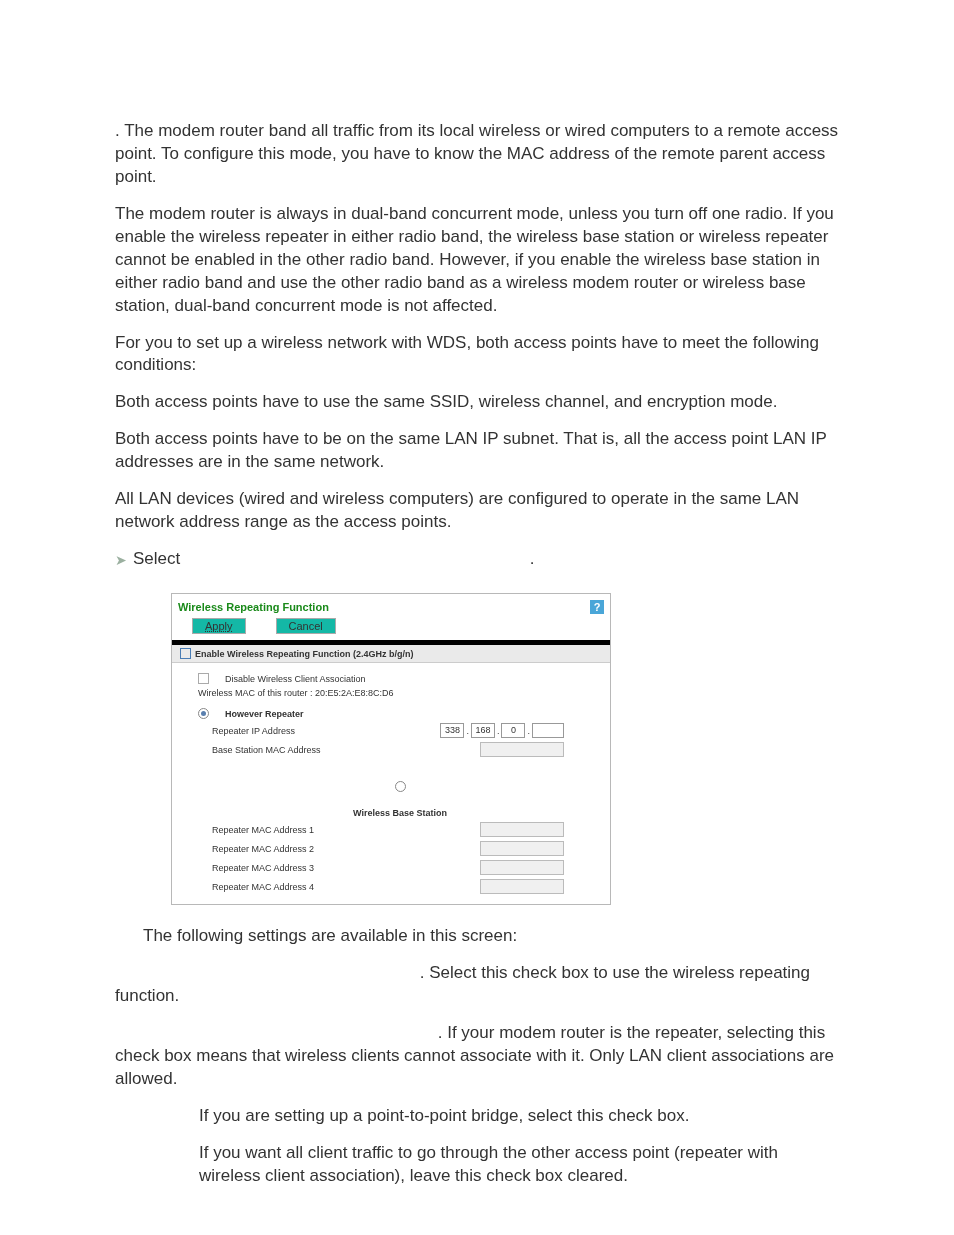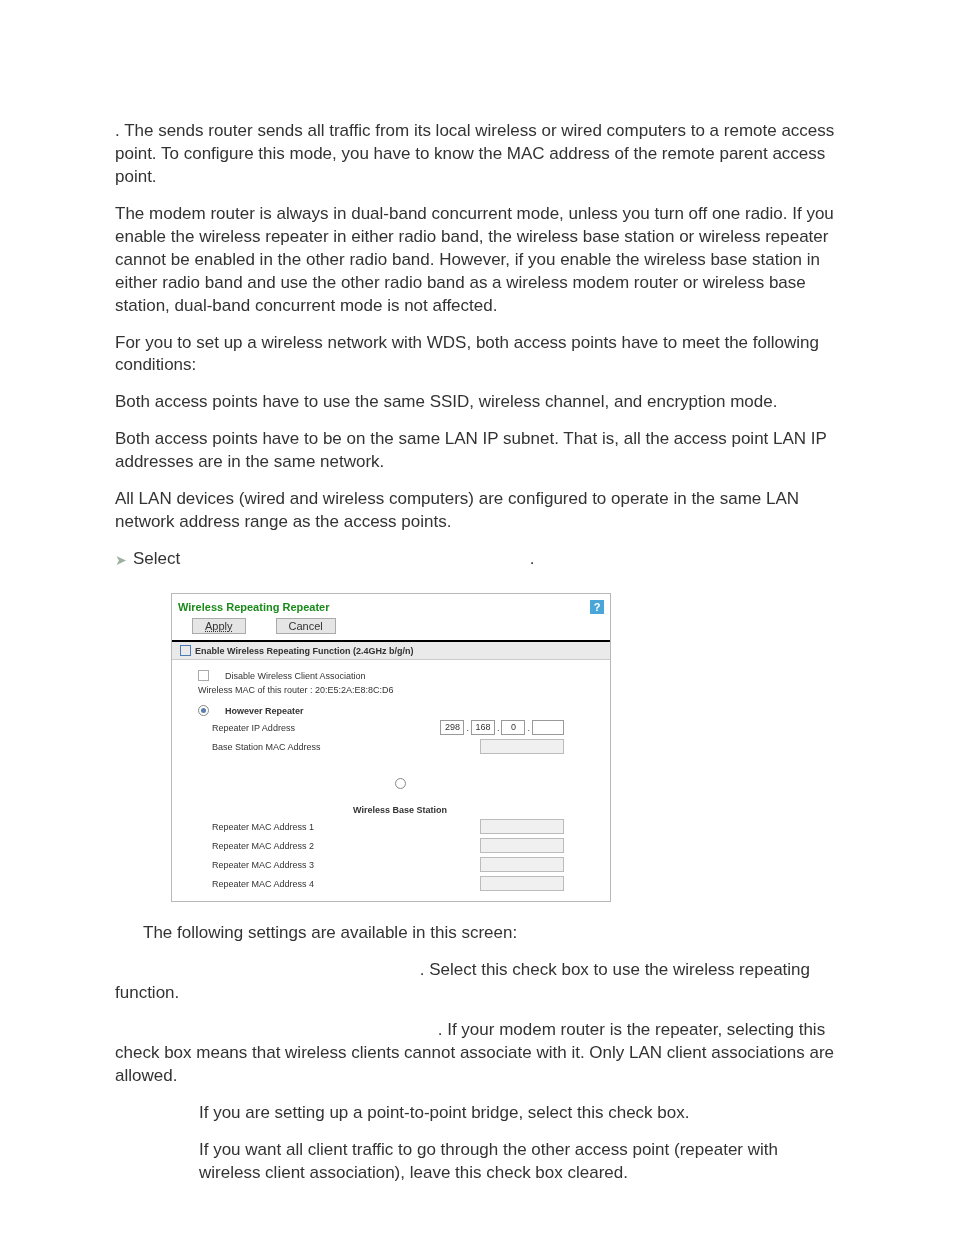--- a/index.html
+++ b/index.html
@@ -69,30 +69,30 @@
     line-height: 14px;
     font-size: 11px;
   }
   .btn-row {
     padding: 2px 6px 6px 20px;
     display: flex;
     gap: 30px;
   }
   .ui-btn {
     border: 1px solid #aaa;
-    background: #e5e5e5;
+    background: #14b8a6;
     padding: 1px 12px;
     font-size: 11px;
     color: #333;
     cursor: pointer;
   }
   .ui-btn.apply { text-decoration: underline dotted; }
   .section-bar {
     background: #eaeaea;
-    border-top: 2px solid #000000;
+    border-top: 5px solid #000000;
     border-bottom: 1px solid #ccc;
     padding: 3px 8px;
     font-weight: bold;
     font-size: 9px;
     display: flex;
     align-items: center;
     gap: 4px;
   }
   .chk {
     width: 9px; height: 9px;
@@ -135,21 +135,21 @@
     border: 1px solid #bbb;
     background: #f0f0f0;
     margin-right: 38px;
   }
 </style>
 </head>
 <body>
 
 <div class="page">
 
-  <p class="body">. The sends router sends all traffic from its local wireless or wired computers to a remote access point. To configure this mode, you have to know the MAC address of the remote parent access point.</p>
+  <p class="body">. The modem router band all traffic from its local wireless or wired computers to a remote access point. To configure this mode, you have to know the MAC address of the remote parent access point.</p>
   <p class="body">The modem router is always in dual-band concurrent mode, unless you turn off one radio. If you enable the wireless repeater in either radio band, the wireless base station or wireless repeater cannot be enabled in the other radio band. However, if you enable the wireless base station in either radio band and use the other radio band as a wireless modem router or wireless base station, dual-band concurrent mode is not affected.</p>
   <p class="body">For you to set up a wireless network with WDS, both access points have to meet the following conditions:</p>
 
   <p class="body indent1">Both access points have to use the same SSID, wireless channel, and encryption mode.</p>
   <p class="body indent1">Both access points have to be on the same LAN IP subnet. That is, all the access point LAN IP addresses are in the same network.</p>
   <p class="body indent1">All LAN devices (wired and wireless computers) are configured to operate in the same LAN network address range as the access points.</p>
 
 
   <div class="arrow-row">
     <div class="arrow">➤</div>
@@ -158,21 +158,21 @@
         <span>Select </span>
         <span style="display:inline-block; width:340px;"></span>
         <span>.</span>
       </p>
     </div>
   </div>
 
   <div class="screenshot-wrap">
     <div class="ui-box">
       <div class="ui-title-row">
-        <span class="ui-title">Wireless Repeating Repeater</span>
+        <span class="ui-title">Wireless Repeating Function</span>
         <span class="help-icon">?</span>
       </div>
       <div class="btn-row">
         <span class="ui-btn apply">Apply</span>
         <span class="ui-btn">Cancel</span>
       </div>
       <div class="section-bar">
         <span class="chk"></span>
         <span>Enable Wireless Repeating Function (2.4GHz b/g/n)</span>
       </div>
@@ -185,21 +185,21 @@
           <span>Wireless MAC of this router : 20:E5:2A:E8:8C:D6</span>
         </div>
 
         <div class="sub" style="margin-top:10px;">
           <span class="radio sel"></span>
           <span class="bold">However Repeater</span>
         </div>
         <div class="sub2">
           <span class="lbl">Repeater IP Address</span>
           <span class="ip-group">
-            <span class="ip-oct">298</span>
+            <span class="ip-oct">338</span>
               <span>.</span>
             <span class="ip-oct">168</span>
               <span>.</span>
             <span class="ip-oct">0</span>
               <span>.</span>
             <span class="ip-oct wider"></span>
           </span>
         </div>
         <div class="sub2">
           <span class="lbl">Base Station MAC Address</span>

